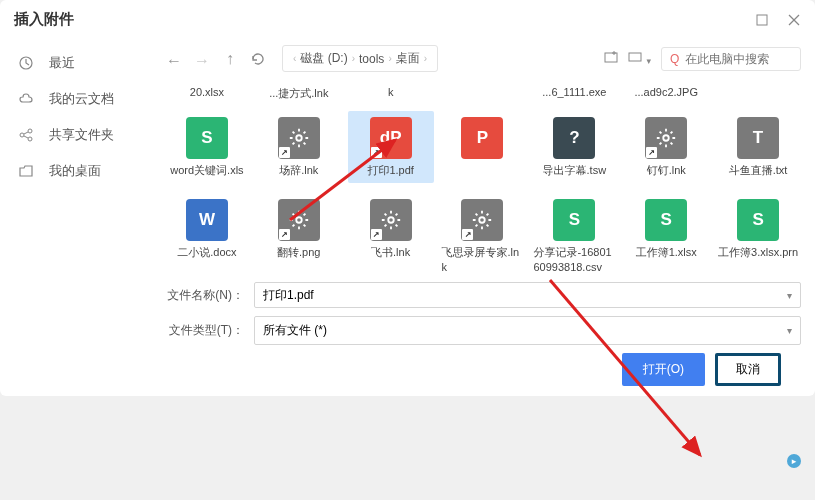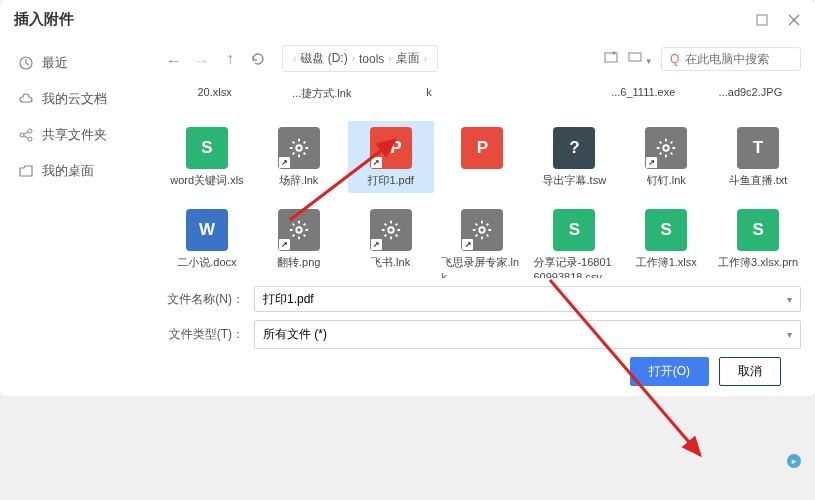--- a/index.html
+++ b/index.html
@@ -4,53 +4,53 @@
 <style>
 * { margin: 0; padding: 0; box-sizing: border-box; font-family: "Microsoft YaHei", sans-serif; }
 body { background: #f0f0f0; width: 815px; height: 500px; overflow: hidden; }
 .window { background: #fff; width: 815px; height: 396px; display: flex; flex-direction: column; border-radius: 6px; }
 .titlebar { display: flex; align-items: center; padding: 10px 14px; }
 .title { font-size: 15px; font-weight: 600; color: #333; }
 .winbtns { margin-left: auto; display: flex; gap: 18px; color: #888; }
 .winbtn { width: 14px; height: 14px; display: flex; align-items: center; justify-content: center; cursor: pointer; }
 .body { display: flex; flex: 1; min-height: 0; }
 .sidebar { width: 150px; padding: 6px 0; }
-.side-item { display: flex; align-items: center; gap: 8px; padding: 9px 18px; font-size: 13px; color: #555; cursor: pointer; }
+.side-item { display: flex; align-items: center; gap: 15px; padding: 9px 18px; font-size: 13px; color: #555; cursor: pointer; }
 .side-item.active { background: #eaf3fe; color: #2b7de8; }
 .side-icon { width: 16px; height: 16px; display: flex; align-items: center; justify-content: center; }
 .main { flex: 1; display: flex; flex-direction: column; padding: 0 14px 10px 14px; min-width: 0; }
 .toolbar { display: flex; align-items: center; gap: 8px; padding: 6px 0 10px 0; }
 .navbtn { width: 20px; height: 20px; color: #999; display: flex; align-items: center; justify-content: center; cursor: pointer; }
 .breadcrumb { display: flex; align-items: center; gap: 4px; border: 1px solid #e3e3e3; border-radius: 3px; padding: 4px 10px; font-size: 12px; color: #555; margin-left: 6px; }
 .bc-sep { color: #bbb; font-size: 10px; }
 .tool-right { margin-left: auto; display: flex; gap: 10px; align-items: center; }
 .toolicon { color: #888; cursor: pointer; }
 .searchbox { border: 1px solid #e3e3e3; border-radius: 3px; padding: 4px 8px; display: flex; align-items: center; gap: 6px; font-size: 12px; color: #aaa; width: 140px; }
 .searchbox input { border: none; outline: none; font-size: 12px; width: 100%; }
 .grid { flex: 1; overflow: auto; display: grid; grid-template-columns: repeat(7, 1fr); gap: 10px 6px; align-content: start; padding-top: 4px; position: relative; }
-.truncated-row { grid-column: 1 / -1; display: grid; grid-template-columns: repeat(6, 1fr); gap: 10px 6px; }
+.truncated-row { grid-column: 1 / -1; display: grid; grid-template-columns: repeat(7, 1fr); gap: 10px 6px; }
 .truncated-row .tlabel { font-size: 11px; color: #444; text-align: center; white-space: nowrap; overflow: hidden; text-overflow: ellipsis; padding: 0 2px; }
 .file { display: flex; flex-direction: column; align-items: center; gap: 4px; padding: 6px 2px; cursor: pointer; border-radius: 2px; }
 .file.selected { background: #d1e7fc; }
 .ficon { width: 42px; height: 42px; border-radius: 4px; display: flex; align-items: center; justify-content: center; color: #fff; font-size: 17px; font-weight: bold; position: relative; }
 .ficon.green { background: #2bb574; }
 .ficon.red { background: #e64b3e; }
 .ficon.blue { background: #3b73c7; }
 .ficon.gray { background: #7a7a7a; }
 .ficon.teal { background: #3a4a52; }
 .shortcut { position: absolute; bottom: 1px; left: 1px; width: 11px; height: 11px; background: #fff; color: #333; font-size: 8px; display: flex; align-items: center; justify-content: center; border-radius: 1px; }
 .flabel { font-size: 11px; color: #444; line-height: 1.3; word-break: break-all; max-width: 84px; }
 .bottom { padding-top: 8px; }
 .field-row { display: flex; align-items: center; gap: 10px; margin-bottom: 8px; }
 .field-label { font-size: 12px; color: #555; width: 80px; text-align: right; }
 .field-input { flex: 1; border: 1px solid #d5d5d5; border-radius: 2px; padding: 5px 8px; font-size: 12px; display: flex; align-items: center; justify-content: space-between; }
 .field-input input { border: none; outline: none; width: 100%; font-size: 12px; }
 .dropdown-caret { color: #888; font-size: 10px; }
 .btn-row { display: flex; justify-content: flex-end; gap: 10px; padding-right: 20px; }
-.btn { padding: 5px 18px; font-size: 12px; border-radius: 2px; cursor: pointer; border: 1px solid #0c4a6e; background: #fff; }
+.btn { padding: 5px 18px; font-size: 12px; border-radius: 2px; cursor: pointer; border: 3px solid #0c4a6e; background: #fff; }
 .btn.primary { background: #417ff0; color: #fff; border-color: #417ff0; }
 .watermark { position: absolute; right: 14px; bottom: 32px; font-size: 11px; color: #4fa8d8; display: flex; align-items: center; gap: 4px; pointer-events: none; }
 .watermark .wm-icon { width: 14px; height: 14px; background: #4fa8d8; border-radius: 50%; display: flex; align-items: center; justify-content: center; color: #fff; font-size: 9px; }
 .watermark .wm-sub { font-size: 9px; color: #aaa; margin-left: 20px; }
 .arrow { position: absolute; pointer-events: none; }
 .arrow svg { overflow: visible; }
 </style>
 </head>
 <body>
 

